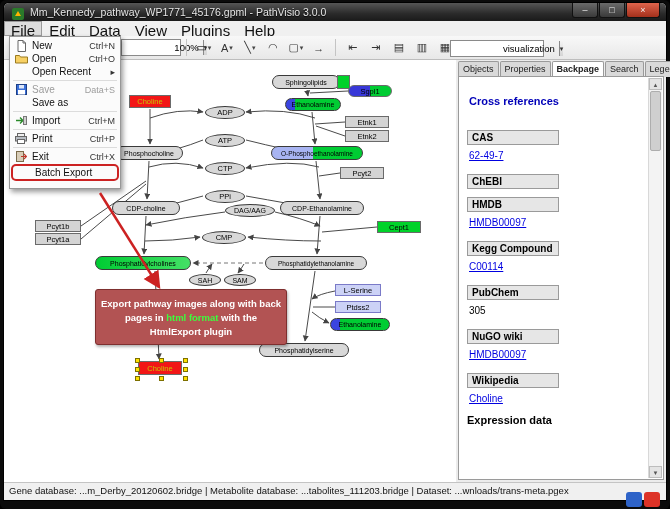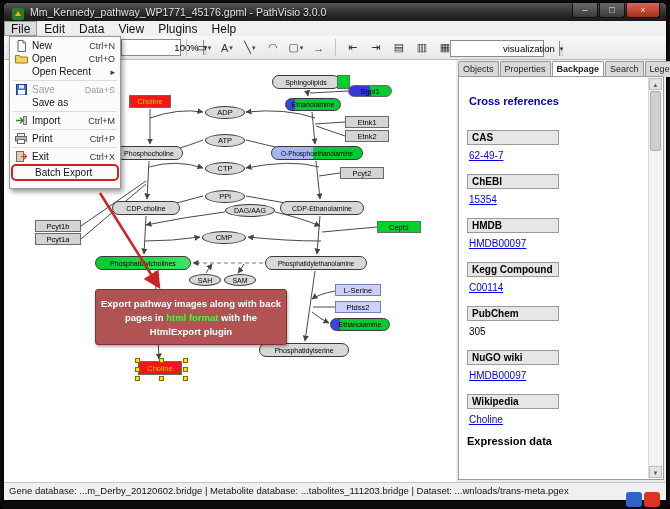--- a/index.html
+++ b/index.html
@@ -9,21 +9,21 @@
   
   .window { position:absolute; left:4px; top:3px; width:662px; height:497px; background:#f0f0f0; border-radius:5px 5px 0 0; box-shadow:0 0 0 1px #000; }
   .titlebar { position:absolute; left:0; top:0; width:662px; height:18px; background:linear-gradient(#555,#2a2a2a 60%,#1a1a1a); border-radius:5px 5px 0 0; display:flex; align-items:center; }
   .app-icon { width:12px; height:12px; margin:0 6px 0 8px; flex:0 0 auto; }
   .titlebar .title { color:#e6e6e6; font-size:10.5px; text-shadow:0 1px 1px #000; }
   .winbtns { position:absolute; right:6px; top:0; display:flex; }
   .wb { width:24px; height:14px; display:flex; align-items:center; justify-content:center; color:#eee; font-size:9px; border:1px solid #111; border-top:none; background:linear-gradient(#6a6a6a,#3a3a3a); border-radius:0 0 3px 3px; margin-left:1px; }
   .wb.close { width:32px; background:linear-gradient(#e0644c,#a3301c); }
 
   .menubar { position:absolute; left:0; top:18px; width:662px; height:15px; background:#f0f0f0; border-bottom:1px solid #d6d6d6; display:flex; align-items:stretch; }
-  .mb-item { font-size:12px; padding:1px 7px 0; color:#111; }
+  .mb-item { font-size:15px; padding:1px 7px 0; color:#111; }
   .mb-item.open { background:#dcdcdc; box-shadow:inset 0 0 0 1px #9a9a9a; }
 
   
   .toolbar { position:absolute; left:0; top:33px; width:662px; height:24px; background:linear-gradient(#f8f8f8,#e8e8e8); border-bottom:1px solid #bdbdbd; display:flex; align-items:center; padding-left:4px; box-sizing:border-box; }
   .tb-btn { width:21px; height:19px; margin:0 1px; border:1px solid transparent; border-radius:2px; background:transparent; display:flex; align-items:center; justify-content:center; font-size:11px; color:#333; }
   .tb-sep { width:1px; height:17px; background:#c4c4c4; margin:0 5px; }
   .tb-label { font-size:10px; color:#222; margin:0 4px 0 1px; }
   .combo { height:15px; background:#fff; border:1px solid #8a8a8a; display:flex; align-items:center; font-size:9.5px; }
   .combo .combo-val { padding:0 4px; flex:1; white-space:nowrap;margin-left:48px; }
   .combo .combo-arrow { width:13px; height:100%; border-left:1px solid #8a8a8a; background:linear-gradient(#f4f4f4,#d4d4d4); display:flex; align-items:center; justify-content:center; font-size:7px; color:#333; }
@@ -279,21 +279,21 @@
           <div class="tab">Objects</div>
           <div class="tab">Properties</div>
           <div class="tab active">Backpage</div>
           <div class="tab">Search</div>
           <div class="tab">Legend</div>
         </div>
       <div class="bp-content">
         <div class="bp-heading">Cross references</div>
         <div id="sections">
             <div class="bp-section"><div class="bp-header">CAS</div><div class="bp-value"><a href="#">62-49-7</a></div></div>
-            <div class="bp-section"><div class="bp-header">ChEBI</div><div class="bp-value"><a href="#">15354</a></div></div>
+            <div class="bp-section"><div class="bp-header">ChEBI</div></div>
             <div class="bp-section"><div class="bp-header">HMDB</div><div class="bp-value"><a href="#">HMDB00097</a></div></div>
             <div class="bp-section"><div class="bp-header">Kegg Compound</div><div class="bp-value"><a href="#">C00114</a></div></div>
             <div class="bp-section"><div class="bp-header">PubChem</div><div class="bp-value">305</div></div>
             <div class="bp-section"><div class="bp-header">NuGO wiki</div><div class="bp-value"><a href="#">HMDB00097</a></div></div>
             <div class="bp-section"><div class="bp-header">Wikipedia</div><div class="bp-value"><a href="#">Choline</a></div></div>
           </div>
         <div class="bp-footer">Expression data</div>
         <div class="scrollbar">
           <div class="sb-btn sb-up">▲</div>
           <div class="sb-thumb"></div>

